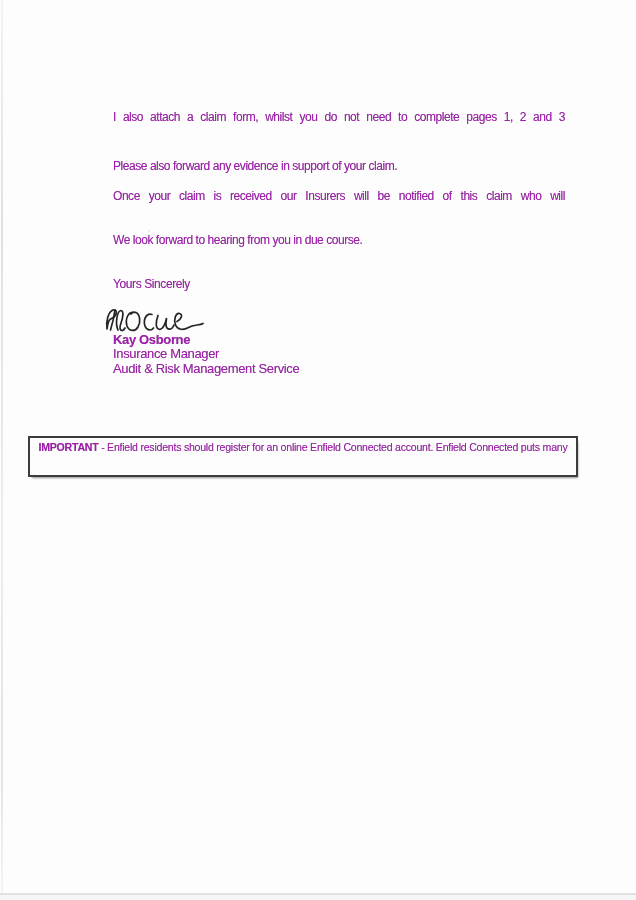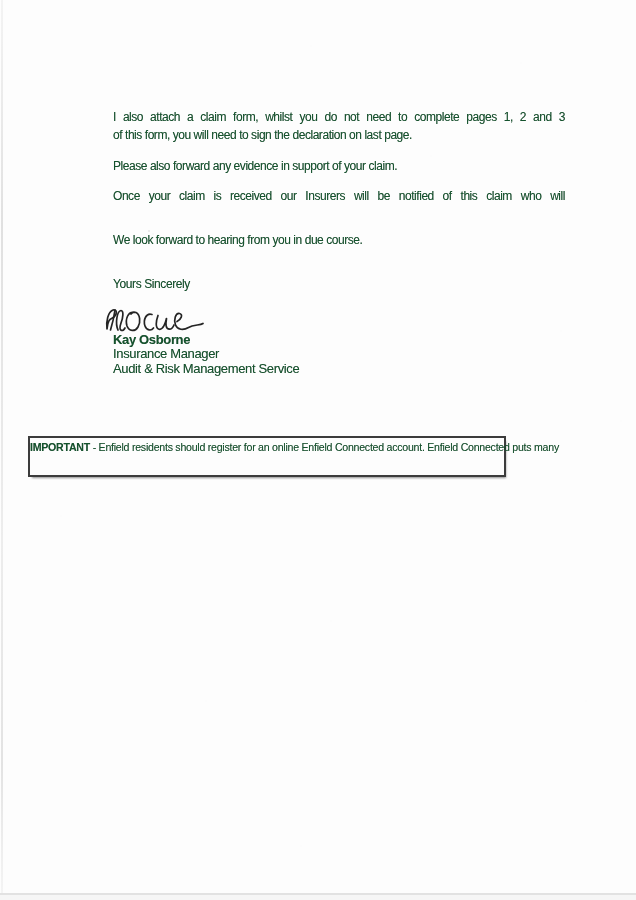--- a/index.html
+++ b/index.html
@@ -3,21 +3,21 @@
 <meta charset="utf-8">
 <style>
   html, body { margin: 0; padding: 0; background: #ffffff; }
   .page {
     position: relative;
     width: 636px;
     height: 900px;
     background: #fdfdfd;
     overflow: hidden;
     font-family: "Liberation Sans", sans-serif;
-    color: #14532d;
+    color: #a21caf;
   }
   
   .scan-edge-left {
     position: absolute; left: 1px; top: 0; width: 2px; height: 100%;
     background: linear-gradient(#f1f1f1, #d9d9d9 25%, #e9e9e9 60%, #dcdcdc 85%, #f3f3f3);
     opacity: .8;
   }
   .scan-edge-bottom {
     position: absolute; left: 0; top: 893px; width: 100%; height: 2px;
     background: #e2e2e2;
@@ -56,21 +56,21 @@
     text-shadow: 0 0 0.5px rgba(25,25,25,0.4); }
   .sig-block {
     position: absolute; left: 113px; top: 333px;
     font-size: 13px; letter-spacing: -0.35px; line-height: 14.3px;
     text-shadow: 0 0 0.5px rgba(25,25,25,0.4);
   }
   .sig-block .name { font-weight: bold; }
   .signature { position: absolute; left: 103px; top: 301px; }
   
   .notice {
-    position: absolute; left: 28px; top: 436px; width: 478px; height: 41px;
+    position: absolute; left: 28px; top: 436px; width: 550px; height: 41px;
     box-sizing: border-box;
     border: 2px solid #3c3c3c;
     background: #fdfdfd;
     box-shadow: 2px 3px 2px -2px #8f8f8f;
     padding-top: 3px;
     text-align: center;
     font-size: 10.6px; letter-spacing: -0.25px; line-height: 13.2px;
     text-shadow: 0 0 0.4px rgba(25,25,25,0.4);
   }
   .notice .bold { font-weight: bold; }
@@ -78,21 +78,20 @@
 </style>
 </head>
 <body>
 
 <div class="page">
 
   <div class="scan-edge-left"></div>
   <div class="specks"></div>
 
   <div class="line jl" style="top:109px">I also attach a claim form, whilst you do not need to complete pages 1, 2 and 3</div>
-  <div class="line" style="top:126.5px">of this form, you will need to sign the declaration on last page.</div>
 
   <div class="line" style="top:158px">Please also forward any evidence in support of your claim.</div>
 
   <div class="line jl" style="top:188px">Once your claim is received our Insurers will be notified of this claim who will</div>
 
   <div class="line" style="top:232px">We look forward to hearing from you in due course.</div>
 
   <div class="closing" style="top:277px">Yours Sincerely</div>
 
   <svg class="signature" width="105" height="38" viewBox="0 0 105 38">

